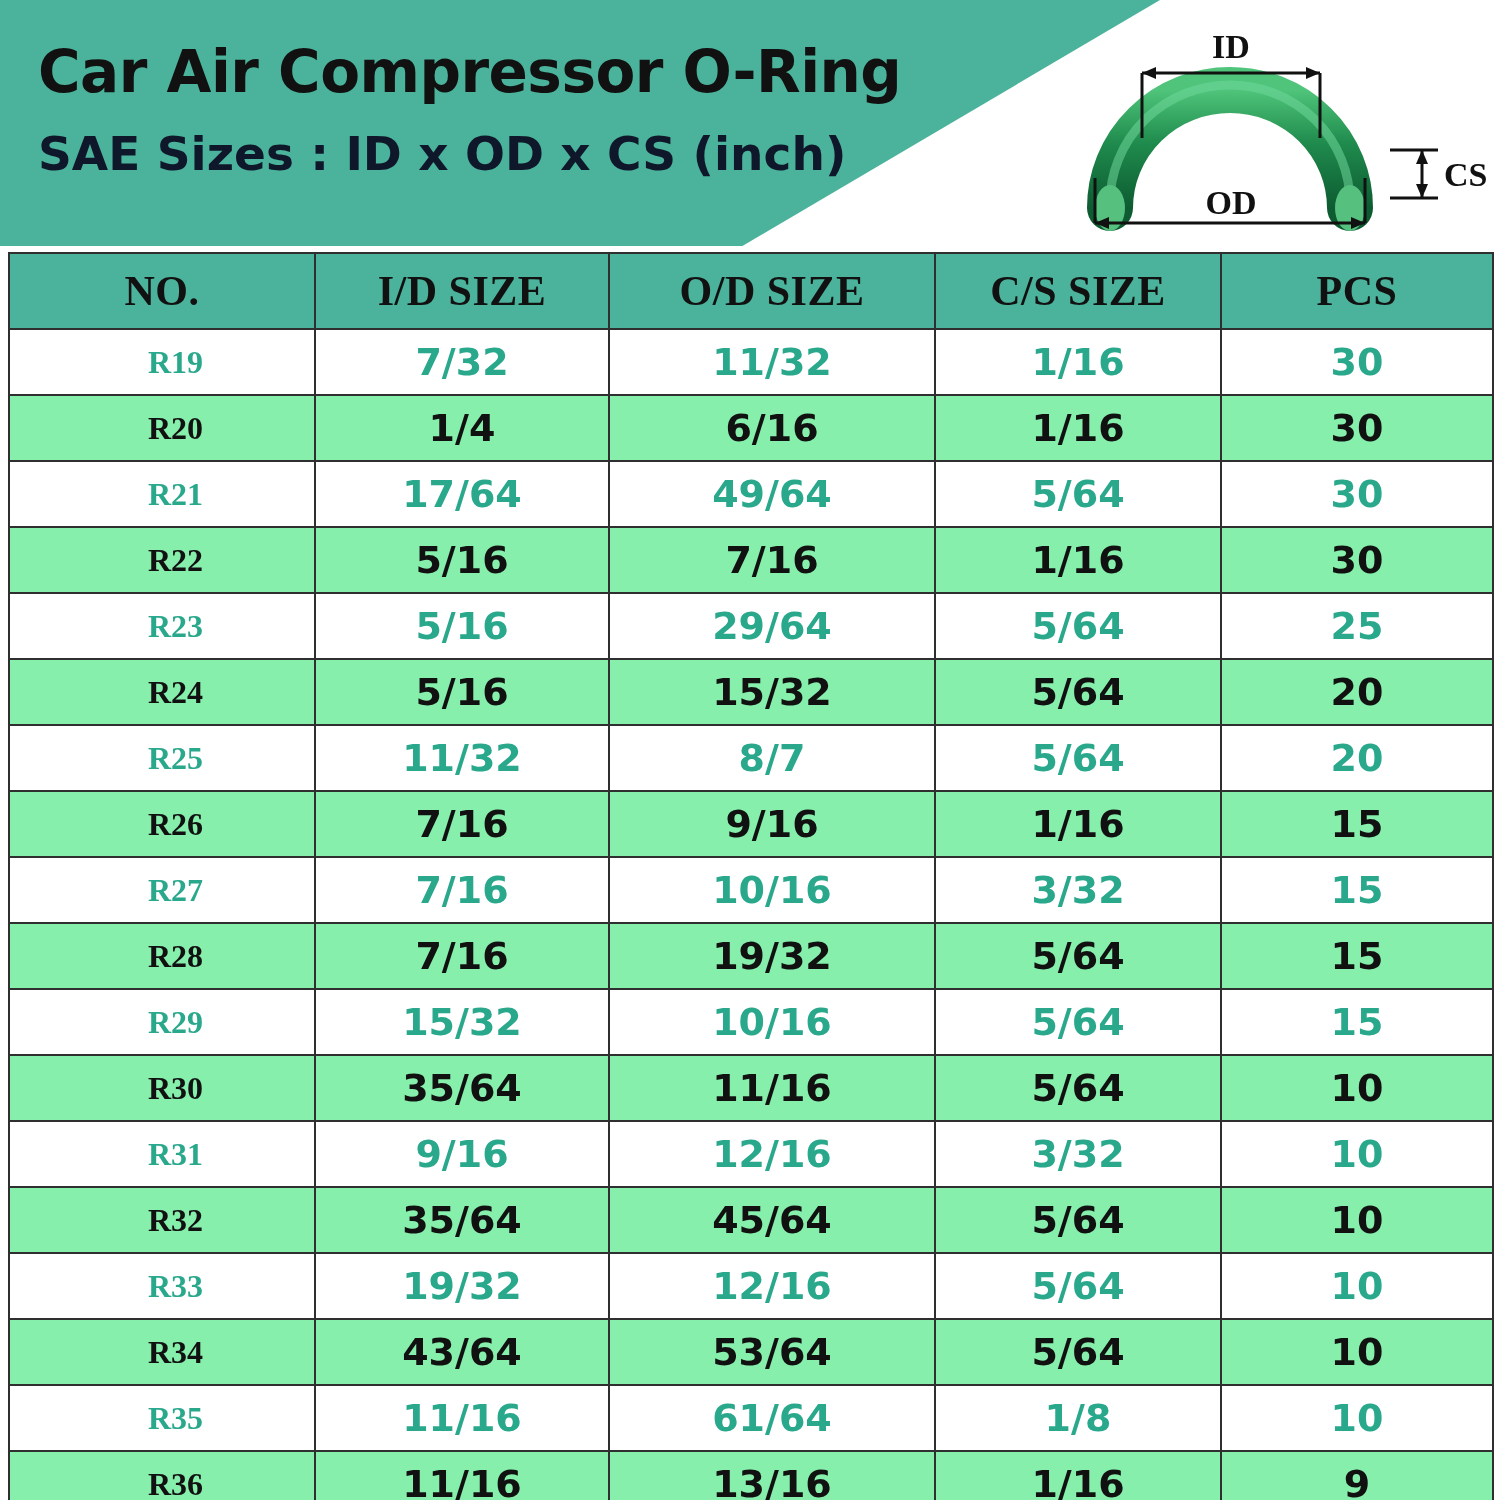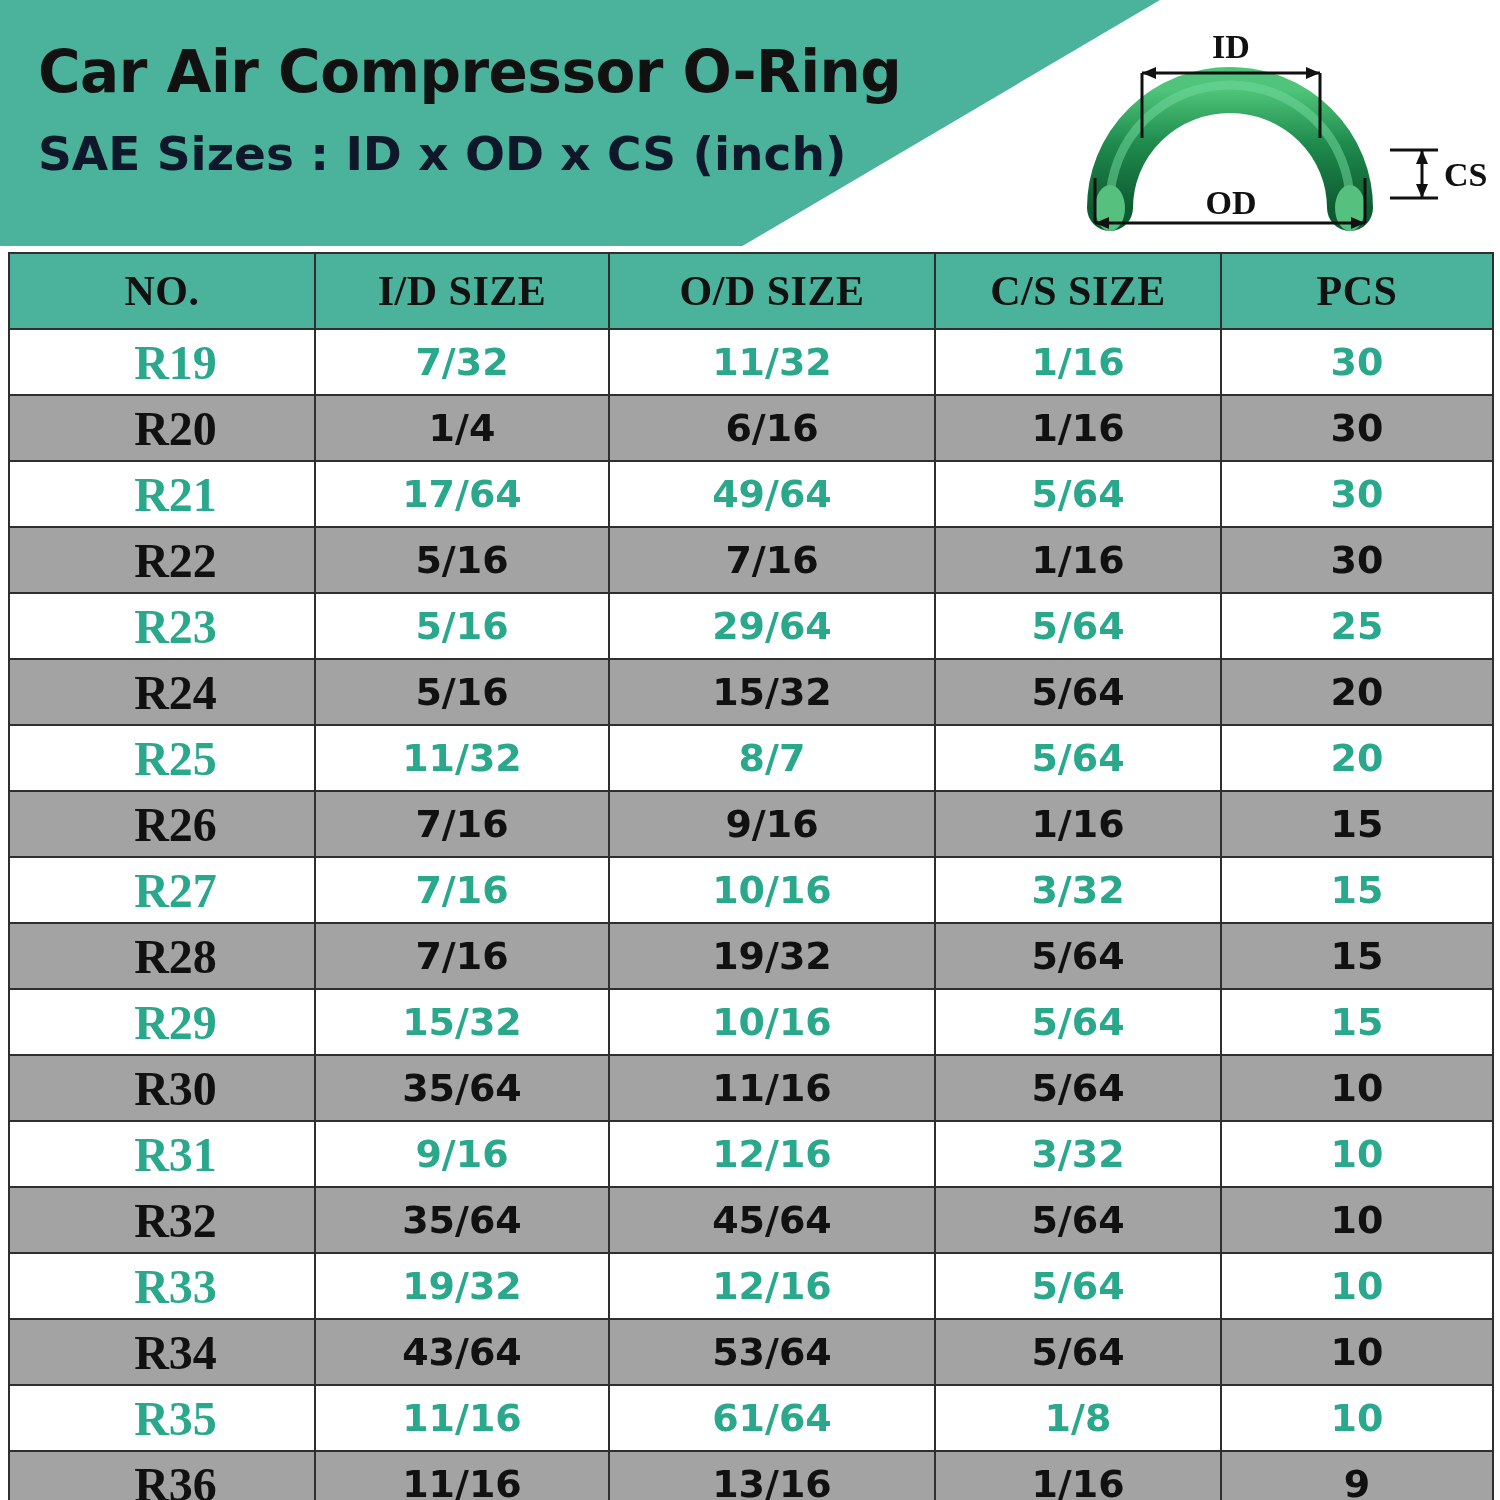--- a/index.html
+++ b/index.html
@@ -107,26 +107,26 @@
   table.spec td {
     border: 2px solid #2f2f2f;
     text-align: center;
     height: 62px;
     font-family: "DejaVu Sans", sans-serif;
     font-weight: bold;
     font-size: 38px;
   }
   table.spec td.no-cell {
     font-family: "Liberation Serif", serif;
-    font-size: 48px;
+    font-size: 32px;
     font-weight: bold;
     padding-left: 28px;
   }
   tr.row-alt td {
-    background: #a3a3a3;
+    background: #86efac;
     color: #111111;
     text-align: center;
   }
   tr.row-base td {
     background: #ffffff;
     color: #2aa88c;
   }
   tr.row-base td.no-cell { color: #2aa88c; }
   tr.row-alt td.no-cell { color: #111111; }
 </style>

